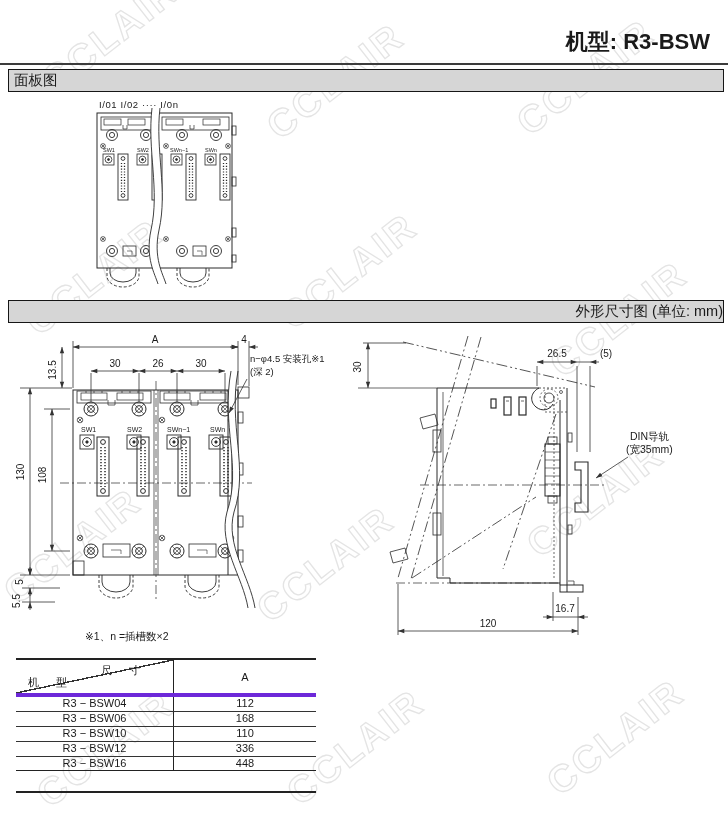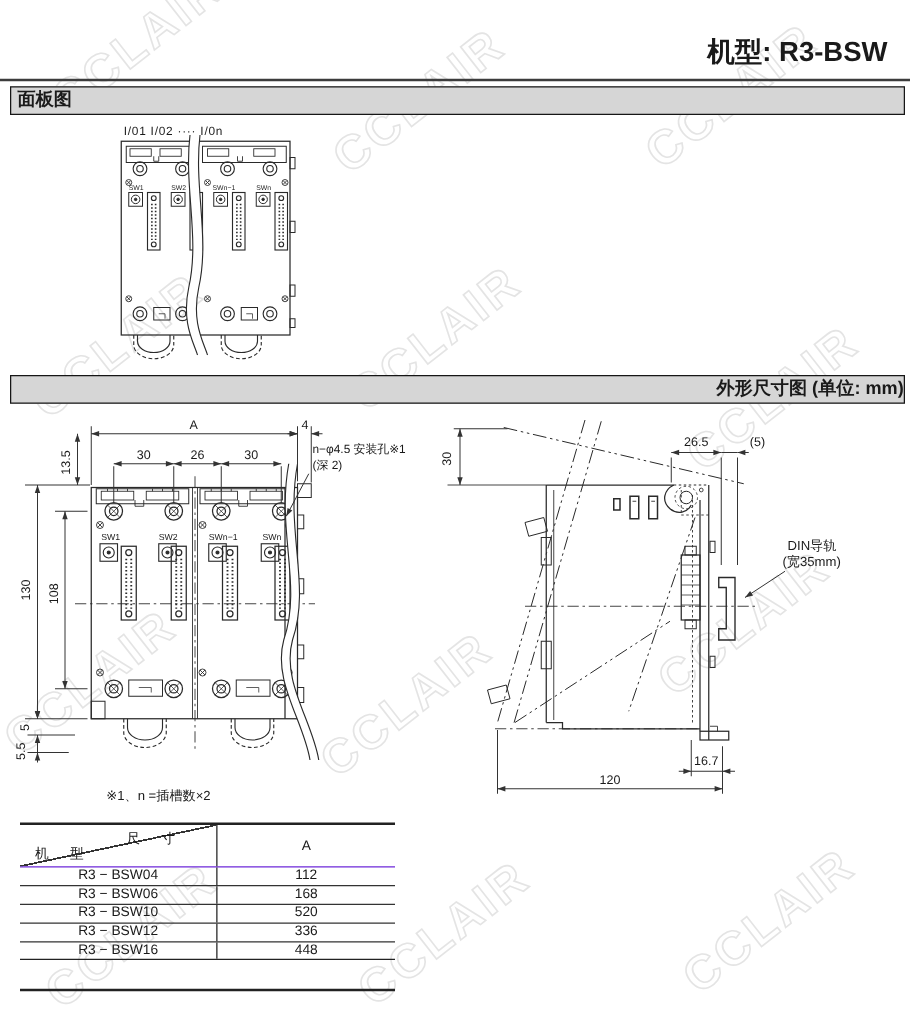--- a/index.html
+++ b/index.html
@@ -9,31 +9,31 @@
   
   .wm{position:absolute;font-size:38px;font-weight:bold;letter-spacing:3px;
       transform:rotate(-38deg);color:transparent;-webkit-text-stroke:1.3px #e4e4e4;
       white-space:nowrap;user-select:none;z-index:0;}
   @supports not (-webkit-text-stroke: 1px black){.wm{color:#efefef;}}
   .content{position:absolute;inset:0;z-index:1;}
   
   .doc-title{position:absolute;top:27px;right:18px;font-size:22px;font-weight:bold;}
   .title-rule{position:absolute;left:0;top:63px;width:728px;height:2px;background:#3c3c3c;}
   .sec-bar{position:absolute;left:8px;width:709px;height:21px;background:#d6d6d6;
-           border:1.6px solid #161616;font-weight:bold;font-size:14.5px;line-height:21px;
+           border:1.6px solid #161616;font-weight:normal;font-size:14.5px;line-height:21px;
            padding-left:5px;box-sizing:content-box;}
   .sec-bar.panel{top:69px;}
   .sec-bar.dims{top:300px;text-align:right;}
   
   svg{position:absolute;overflow:visible;}
   svg text{font-family:"Liberation Sans","DejaVu Sans",sans-serif;fill:#1a1a1a;}
   
   .dim-table{position:absolute;left:16px;top:658px;width:300px;font-size:11px;
              border-top:2px solid #222;border-bottom:1.5px solid #222;}
-  .t-head{display:flex;height:33px;border-bottom:1px solid #6d28d9;}
+  .t-head{display:flex;height:33px;border-bottom:4px solid #6d28d9;}
   .t-corner{width:157px;position:relative;
       background:linear-gradient(to bottom right,transparent calc(50% - 0.7px),
                  #333 calc(50% - 0.7px),#333 calc(50% + 0.7px),transparent calc(50% + 0.7px));}
   .corner-dim{position:absolute;top:3px;right:26px;letter-spacing:7px;}
   .corner-model{position:absolute;bottom:3px;left:12px;letter-spacing:7px;}
   .t-colA{flex:1;border-left:1.2px solid #222;display:flex;align-items:center;justify-content:center;}
   .t-row{display:flex;height:13.9px;border-bottom:1px solid #333;line-height:13.9px;}
   .t-row:last-child{border-bottom:none;}
   .t-model{width:157px;text-align:center;}
   .t-val{flex:1;border-left:1.2px solid #222;text-align:center;}
@@ -452,21 +452,21 @@
     <div class="t-row">
       <div class="t-model">R3 − BSW04</div>
       <div class="t-val">112</div>
     </div>
     <div class="t-row">
       <div class="t-model">R3 − BSW06</div>
       <div class="t-val">168</div>
     </div>
     <div class="t-row">
       <div class="t-model">R3 − BSW10</div>
-      <div class="t-val">520</div>
+      <div class="t-val">110</div>
     </div>
     <div class="t-row">
       <div class="t-model">R3 − BSW12</div>
       <div class="t-val">336</div>
     </div>
     <div class="t-row">
       <div class="t-model">R3 − BSW16</div>
       <div class="t-val">448</div>
     </div>
   </div>

